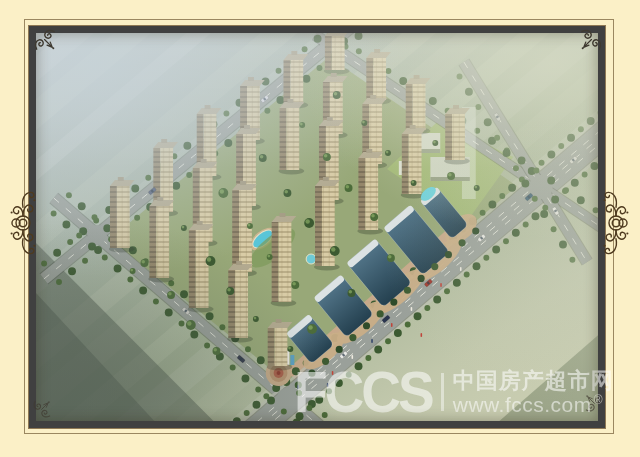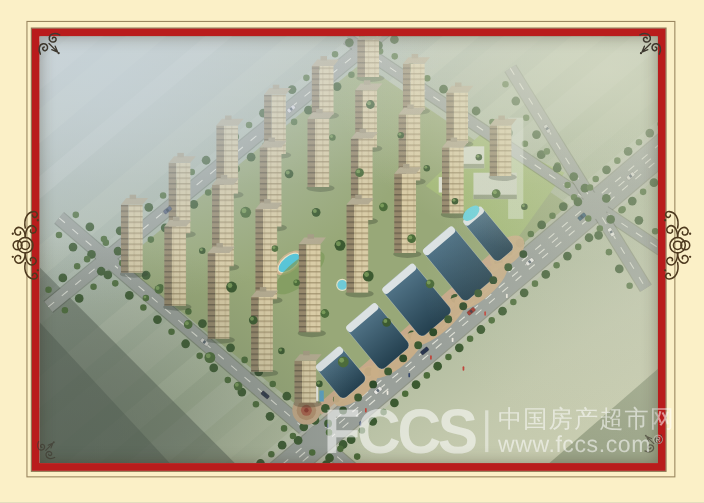--- a/index.html
+++ b/index.html
@@ -7,38 +7,38 @@
     width:640px;height:457px;position:relative;overflow:hidden;
     background:#fbf0c7;
     font-family:"Liberation Sans",sans-serif;
   }
   .outer-rule{
     position:absolute;left:24px;top:19px;right:26px;bottom:23px;
     border:1px solid #9a8760;pointer-events:none;
   }
   .frame{
     position:absolute;left:29px;top:26px;width:562px;height:388px;
-    border:7px solid #b91c1c;
+    border:7px solid #404040;
     box-shadow:0 0 0 1px rgba(122,99,64,.85), inset 0 0 0 1px rgba(201,185,143,.5);
     background:#aab6a6;
   }
   .frame::after{
     content:'';position:absolute;inset:0;pointer-events:none;
     box-shadow:inset 0 0 14px rgba(50,40,20,.38);
   }
   .scene{position:absolute;inset:0;width:100%;height:100%;display:block}
   
   .watermark{
     position:absolute;left:258px;top:336px;display:flex;align-items:center;gap:9px;
     color:rgba(255,255,255,0.55);white-space:nowrap;pointer-events:none;
   }
   .wm-logo{font-size:55px;font-weight:800;letter-spacing:-3px;line-height:.85;transform:scaleY(1.04)}
   .wm-divider{width:3px;height:38px;background:rgba(255,255,255,0.45)}
   .wm-right{display:flex;flex-direction:column;line-height:1}
-  .wm-cn{font-size:22px;font-weight:400;letter-spacing:1px}
+  .wm-cn{font-size:22px;font-weight:700;letter-spacing:1px}
   .wm-url{font-size:21px;font-weight:400;letter-spacing:.5px;margin-top:2px;display:flex;align-items:flex-start}
   .wm-reg{font-size:12px;margin-left:2px;line-height:1}
   
   .corner{position:absolute;width:24px;height:24px;pointer-events:none}
   .corner svg{width:100%;height:100%;display:block}
   .c-tl{left:-3px;top:-5px}
   .c-tr{right:-5px;top:-5px;transform:scaleX(-1)}
   .c-bl{left:-4px;top:366px;width:20px;height:20px;opacity:.65;transform:scaleY(-1)}
   .c-br{right:-6px;top:360px;width:20px;height:20px;opacity:.65;transform:scale(-1,-1)}
   .mid-orn{position:absolute;width:28px;height:74px;pointer-events:none}

